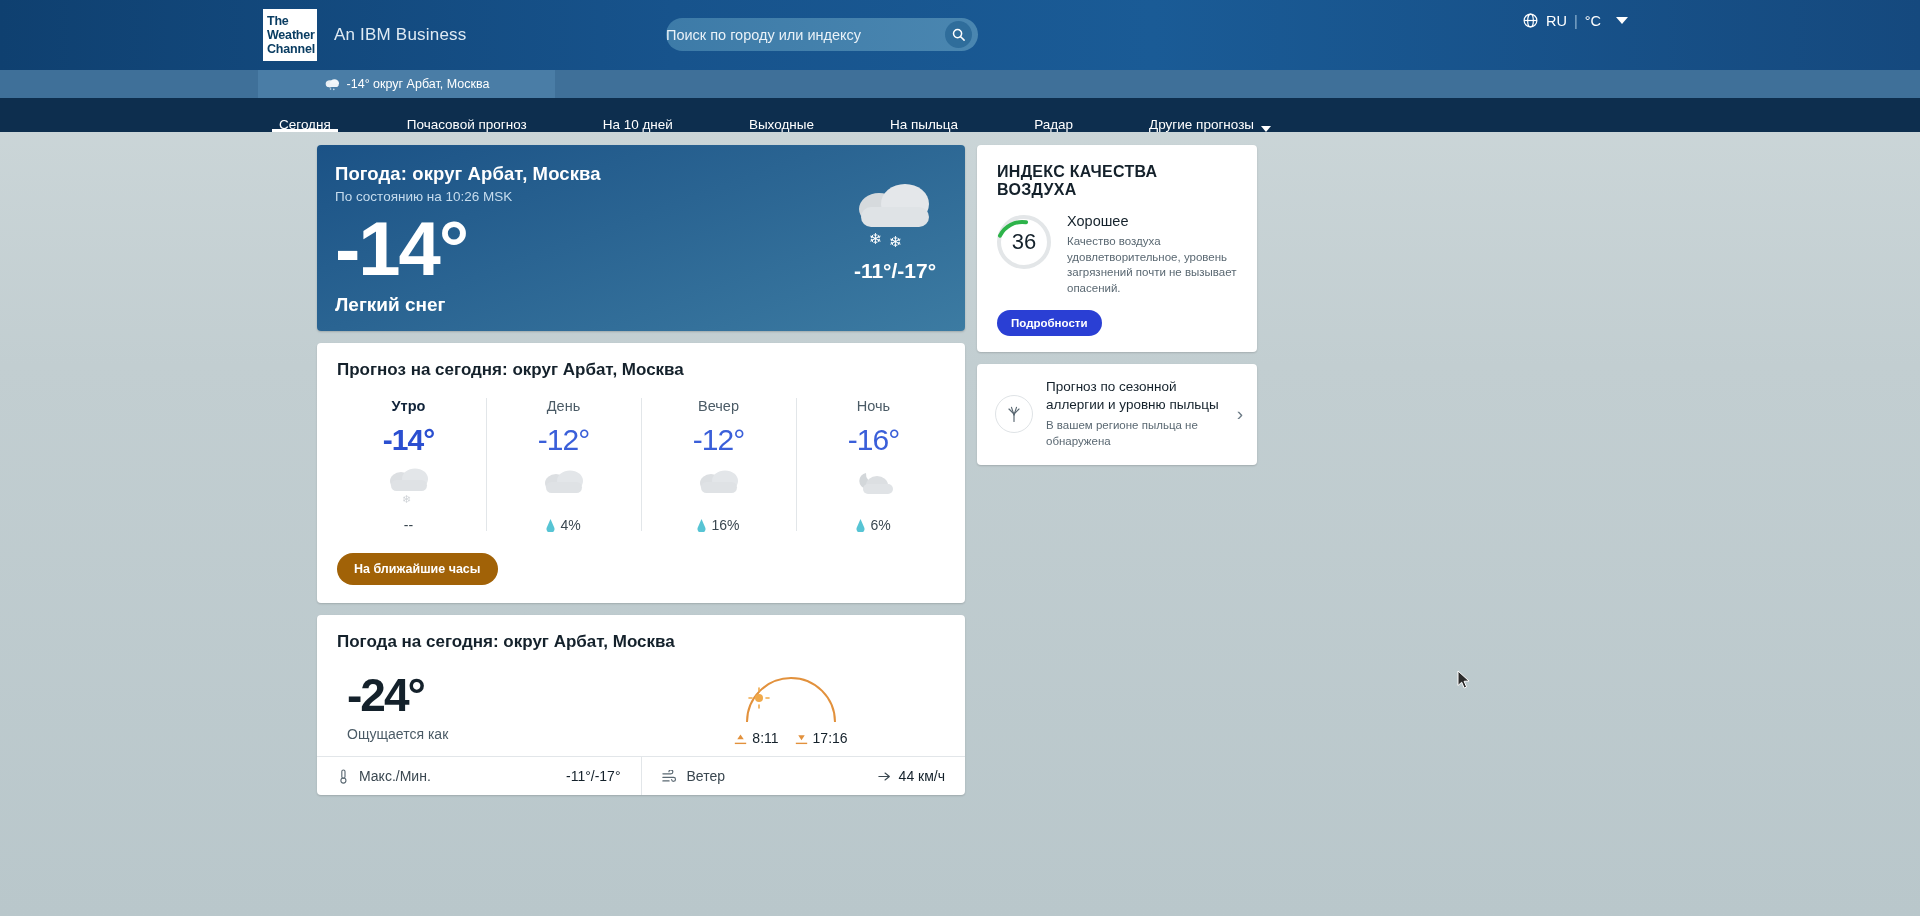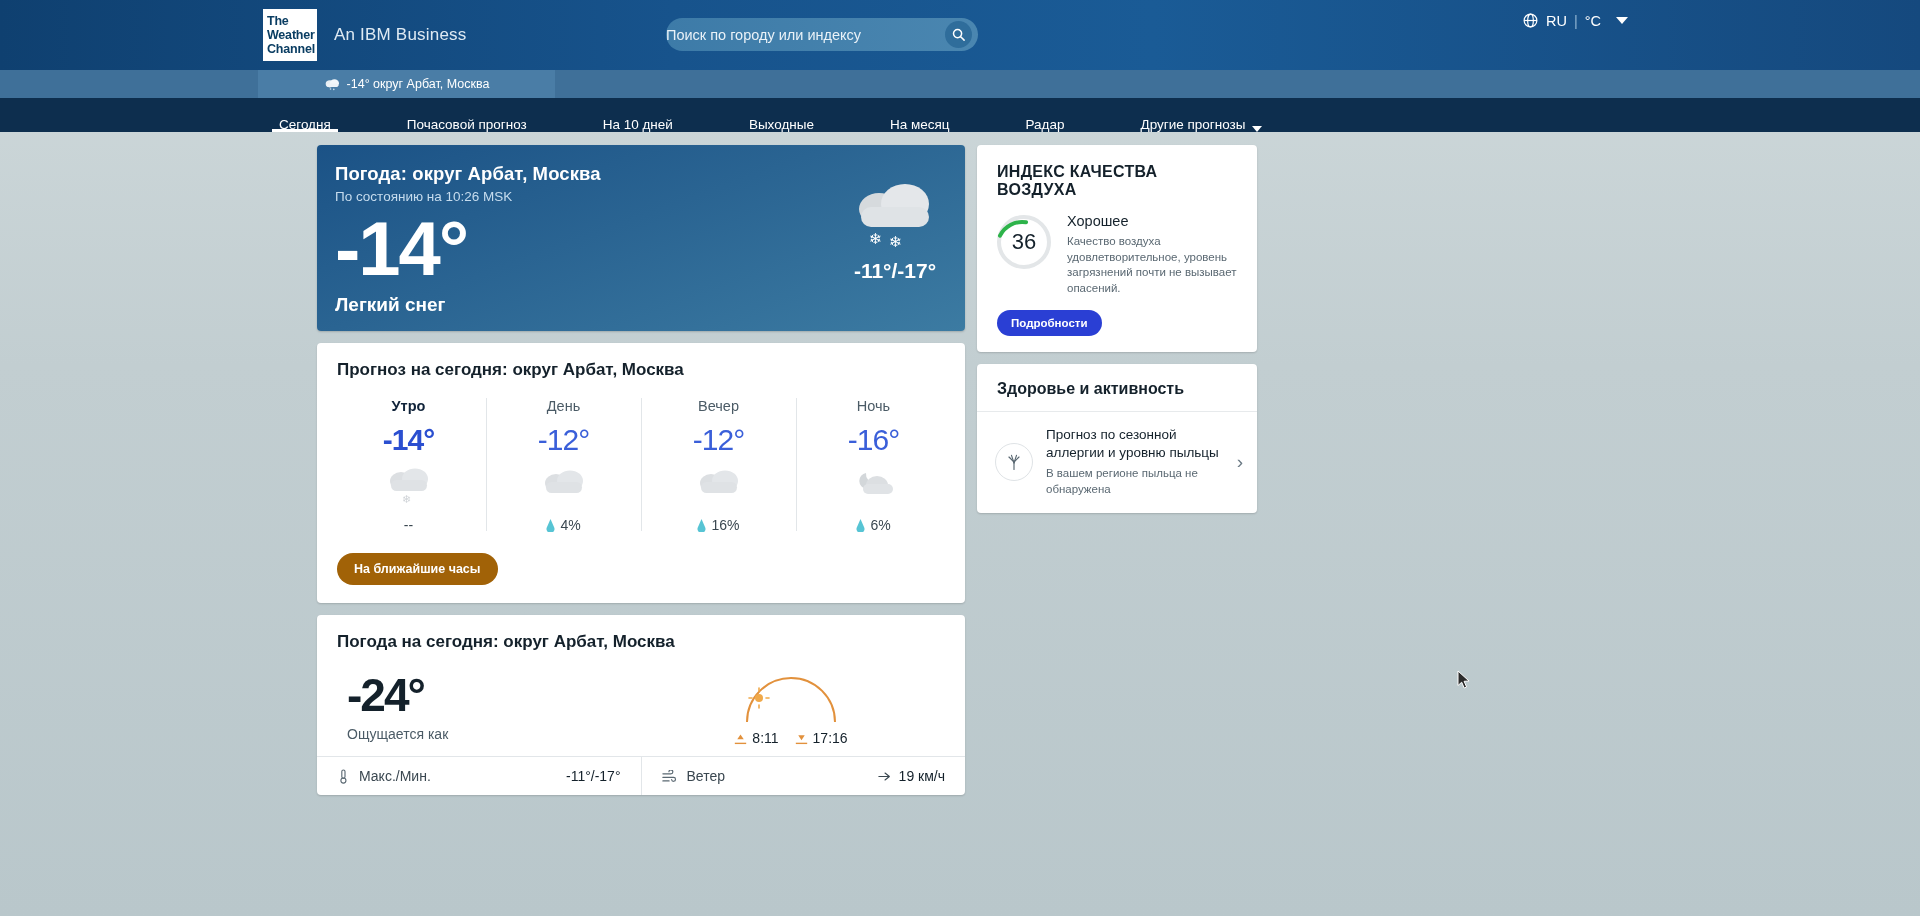--- a/index.html
+++ b/index.html
@@ -270,21 +270,21 @@
   <div class="nav-item">
     <span>Почасовой прогноз</span>
   </div>
   <div class="nav-item">
     <span>На 10 дней</span>
   </div>
   <div class="nav-item">
     <span>Выходные</span>
   </div>
   <div class="nav-item">
-    <span>На месяц</span>
+    <span>На пыльца</span>
   </div>
   <div class="nav-item">
     <span>Радар</span>
   </div>
   <div class="nav-item">
     <span>Другие прогнозы</span>
     <span class="nav-caret"></span>
   </div>
 </div>
 
@@ -447,21 +447,21 @@
                   <path d="M1 8 H13 a2.2 2.2 0 1 1 -2.2 2.4"></path>
                   <path d="M1 12 H8"></path>
                 </g>
               </svg>
               <span>Ветер</span>
             </span>
             <span class="val">
               <svg width="14" height="11" viewBox="0 0 16 12">
                 <path d="M1 6 H12 M8 2 L13 6 L8 10" fill="none" stroke="#3a4750" stroke-width="1.3" stroke-linecap="round" stroke-linejoin="round"></path>
               </svg>
-              <span>19 км/ч</span>
+              <span>44 км/ч</span>
             </span>
           </div>
         </div>
       </div>
     </div>
 
   </div>
 
   <div class="col-side">
 
@@ -477,21 +477,20 @@
         </div>
         <div class="aqi-txt">
           <div class="aqi-cat">Хорошее</div>
           <div class="aqi-desc">Качество воздуха удовлетворительное, уровень загрязнений почти не вызывает опасений.</div>
         </div>
       </div>
       <button class="btn-sm">Подробности</button>
     </div>
 
     <div class="card">
-      <div class="health-head">Здоровье и активность</div>
       <div class="health-row">
         <div class="health-ico">
           <svg width="20" height="20" viewBox="0 0 24 24" fill="none" stroke="#5a6872" stroke-width="1.4" stroke-linecap="round">
             <path d="M12 21 V11"></path>
               <path d="M12 12 L6 6"></path>
               <path d="M12 12 L18 6"></path>
             <path d="M12 13 L9 4"></path>
               <path d="M12 13 L15 4"></path>
           </svg>
         </div>

